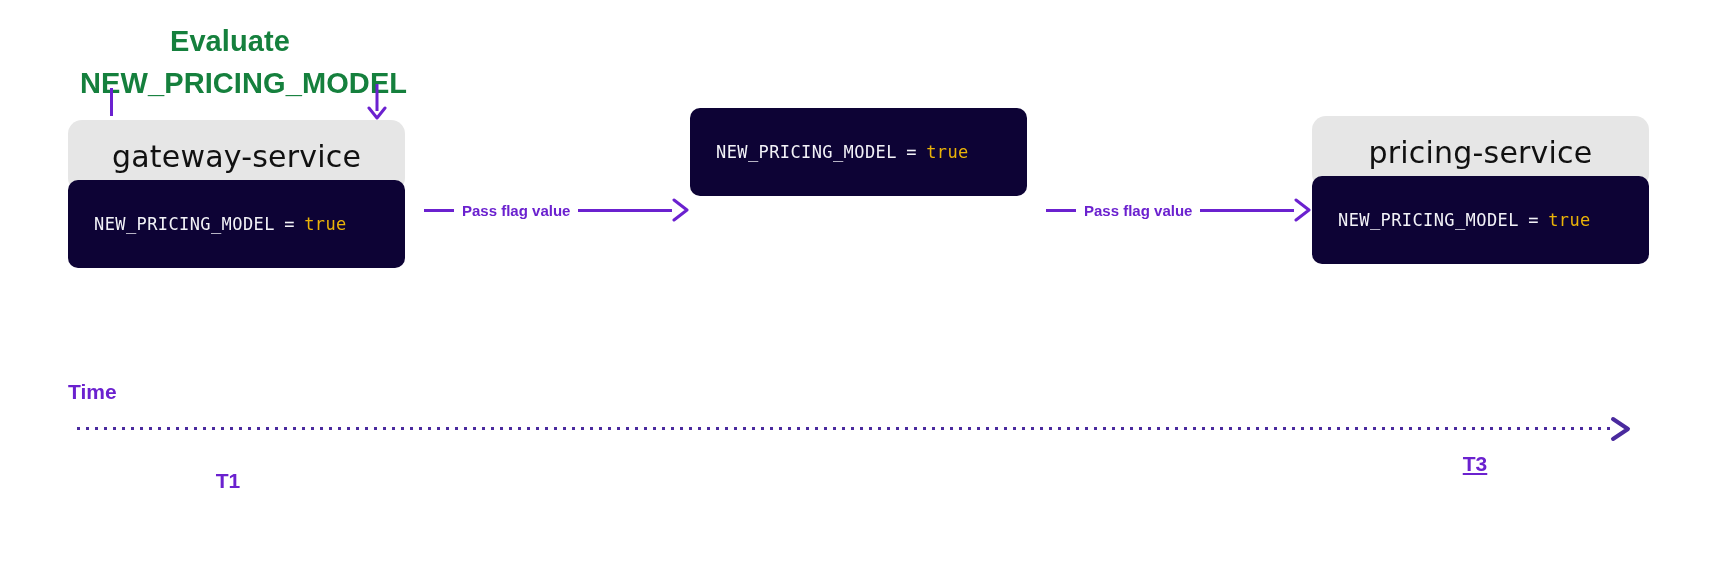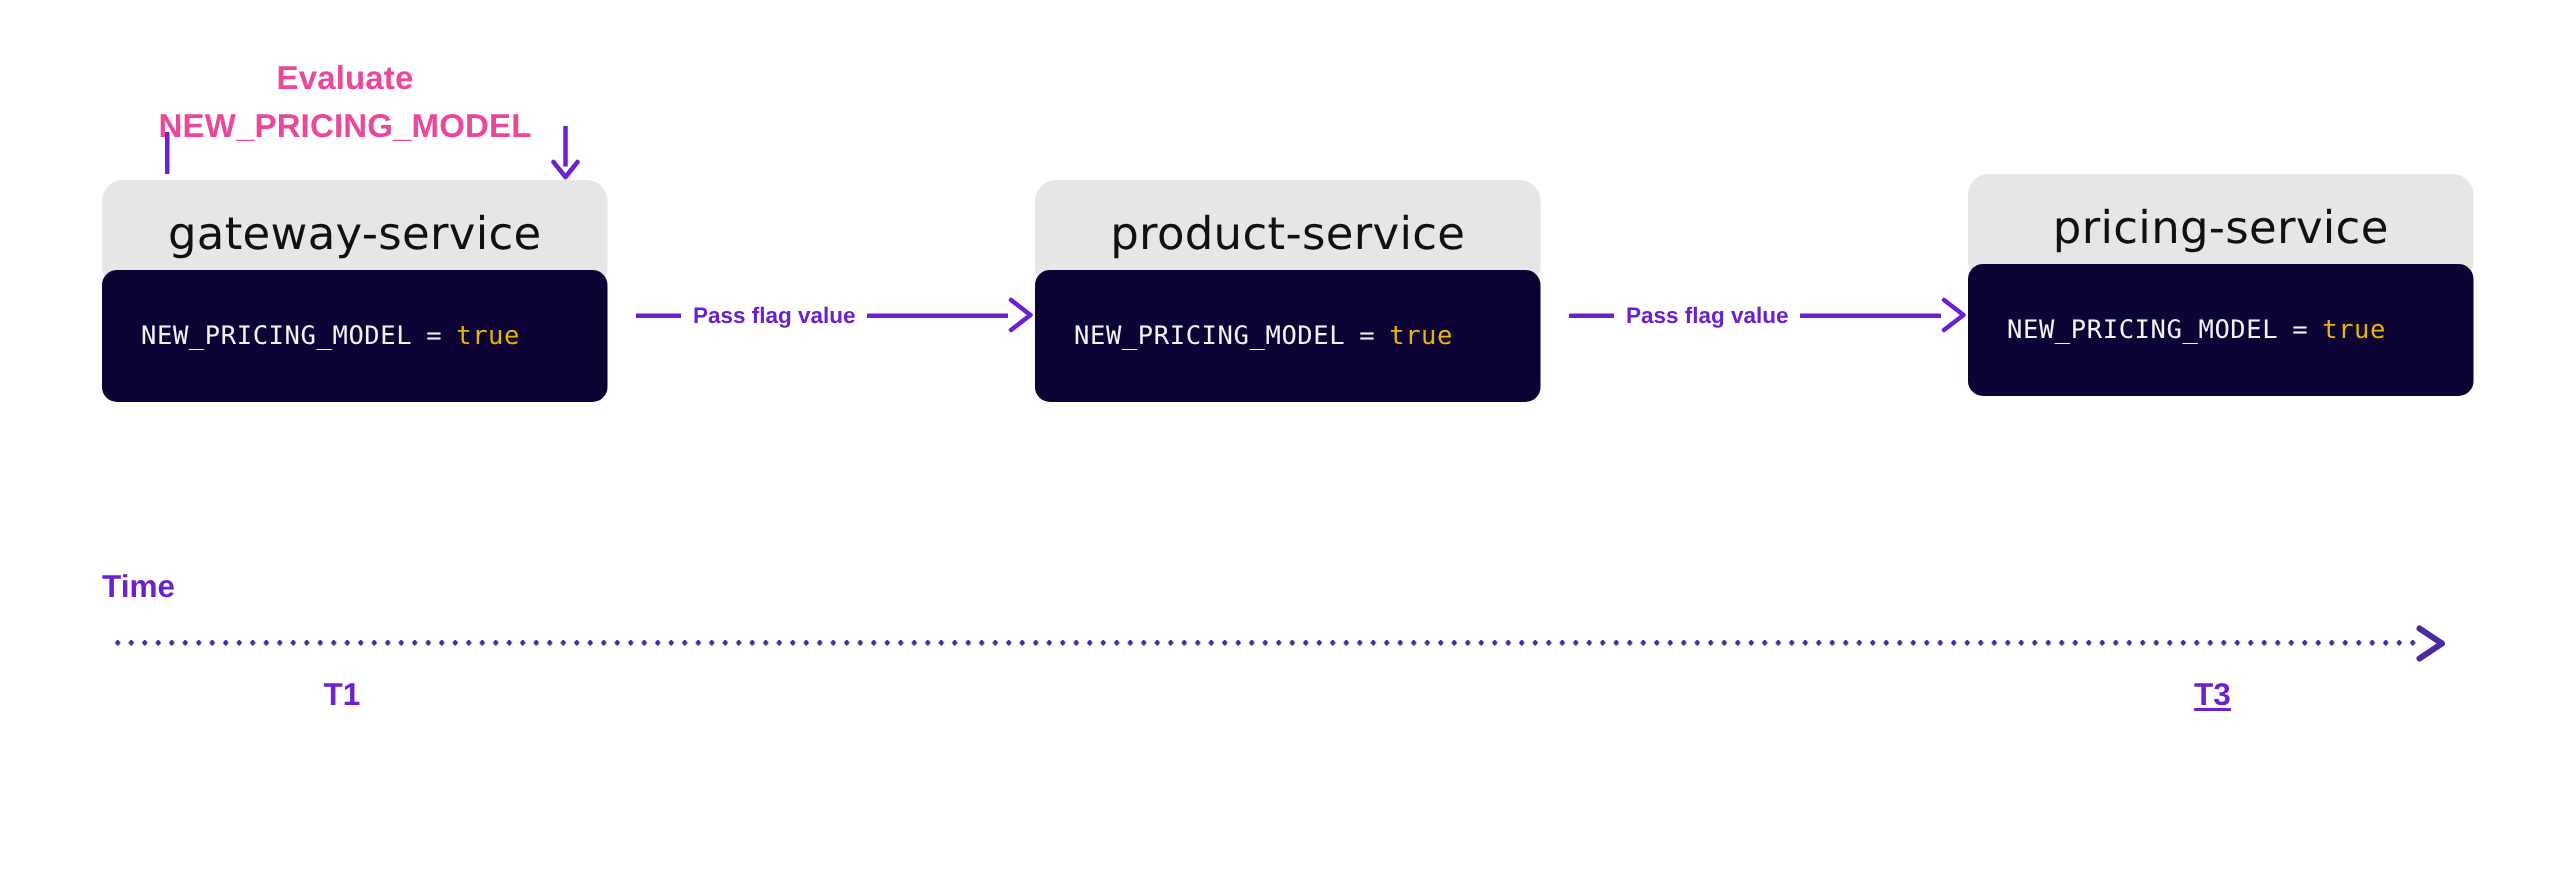--- a/index.html
+++ b/index.html
@@ -18,26 +18,25 @@
     overflow: hidden;
   }
 
   
   .eval-annot {
     position: absolute;
     left: 80px;
     top: 20px;
     width: 300px;
     text-align: center;
-    color: #ec4899;
-    font-weight: bold;
-    font-size: 22px;
+    color: #15803d;
+    font-weight: bold;
+    font-size: 29px;
     line-height: 1.45;
     letter-spacing: 0.1px;
-    margin-top: 16px;
   }
   .eval-line1, .eval-line2 { display: block; white-space: nowrap; }
 
   .eval-stem {
     position: absolute;
     left: 110px;
     top: 88px;
     width: 3px;
     height: 28px;
     background: #6b21cf;
@@ -183,21 +182,20 @@
   <div class="pass-conn" id="pass-1">
     <span class="pass-dash"></span>
     <span class="pass-label">Pass flag value</span>
     <span class="pass-tail"></span>
     <svg class="pass-head" viewBox="0 0 18 26">
       <path d="M2 3 L15 13 L2 23" fill="none" stroke="#6b21cf" stroke-width="3" stroke-linecap="round" stroke-linejoin="round"></path>
     </svg>
   </div>
 
   <div class="service" id="svc-product">
-    <div class="service-head">product-service</div>
     <div class="service-code">
       <span>NEW_PRICING_MODEL</span>
       <span class="code-eq">=</span>
       <span class="code-val">true</span>
     </div>
   </div>
 
   <div class="pass-conn" id="pass-2">
     <span class="pass-dash"></span>
     <span class="pass-label">Pass flag value</span>
@@ -215,16 +213,16 @@
       <span class="code-val">true</span>
     </div>
   </div>
 
   <div class="time-label">Time</div>
   <div class="time-axis"></div>
   <svg class="time-arrow" viewBox="0 0 26 30">
     <path d="M5 5 L20 15 L5 25" fill="none" stroke="#4a2a9e" stroke-width="4" stroke-linecap="round" stroke-linejoin="round"></path>
   </svg>
 
-  <div class="tick-label" style="left:228px;">T1</div>
+  <div class="tick-label" style="left:228px;margin-top:17px;">T1</div>
   <div class="tick-label" style="left:1475px;text-decoration:underline;">T3</div>
 
 </div>
 
 </body></html>

